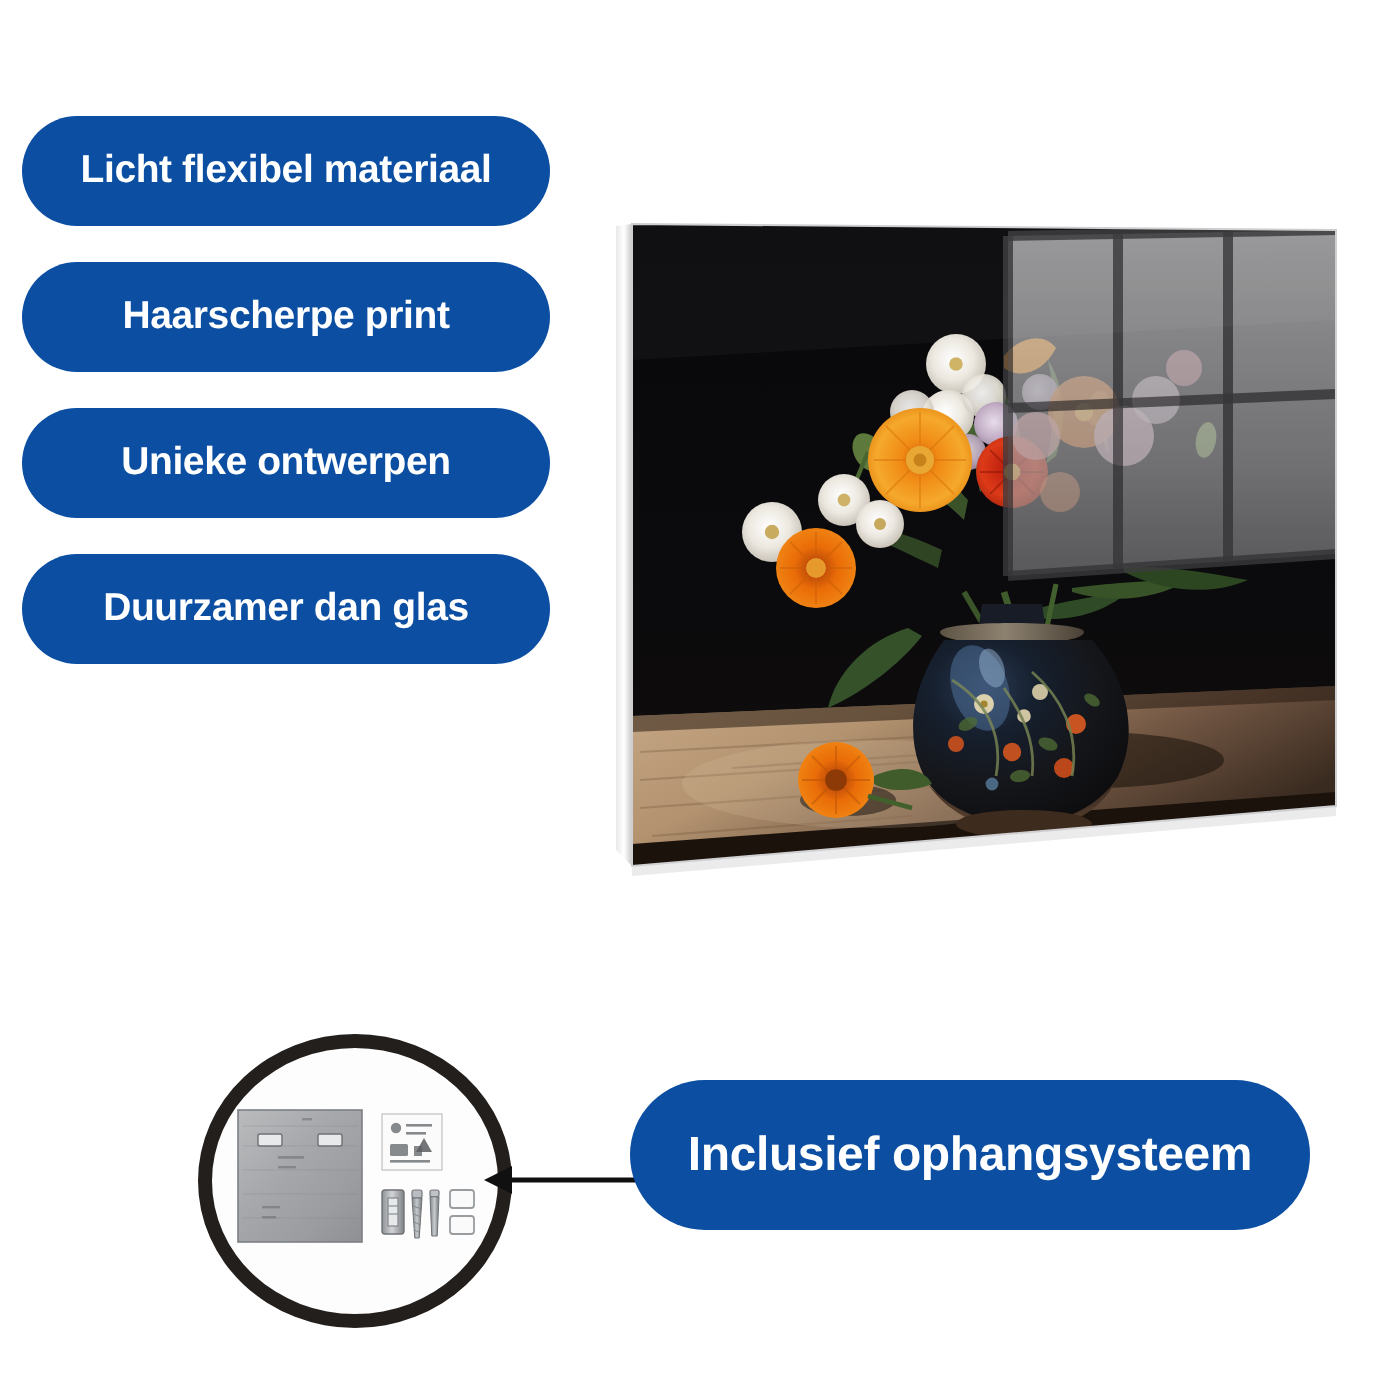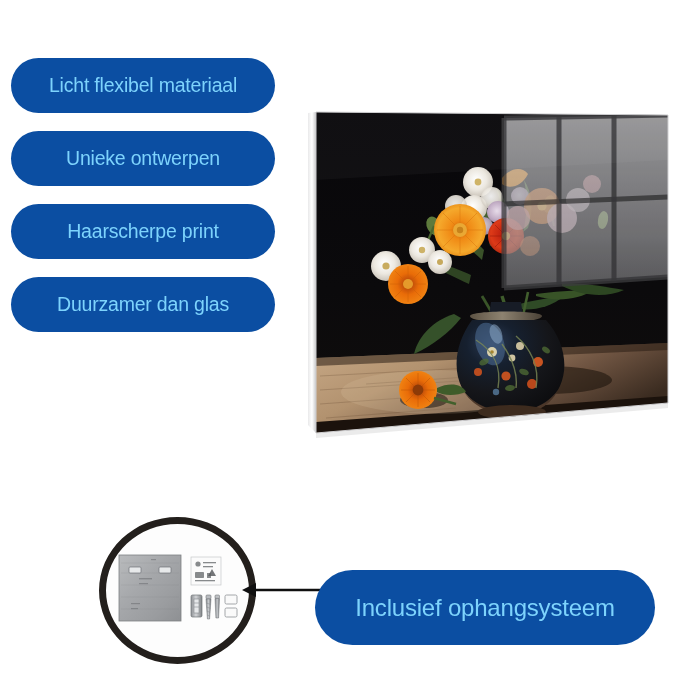--- a/index.html
+++ b/index.html
@@ -28,35 +28,35 @@
     margin-bottom: 18px;
     background: #0b4ea2;
     border-radius: 28px;
     display: flex;
     align-items: center;
     justify-content: center;
     box-sizing: border-box;
     padding: 0 10px;
   }
   .badge-label {
-    color: #7dd3fc;
+    color: #ffffff;
     font-family: "Liberation Sans", sans-serif;
     font-size: 19.5px;
-    font-weight: normal;
+    font-weight: bold;
     letter-spacing: -0.2px;
     white-space: nowrap;
     text-align: center;
     line-height: 1;
   }
 
   
   .callout-badge {
     position: absolute;
     left: 315px;
-    top: 570px;
+    top: 540px;
     width: 340px;
     height: 75px;
     background: #0b4ea2;
     border-radius: 38px;
     display: flex;
     align-items: center;
     justify-content: center;
     box-sizing: border-box;
   }
   .callout-badge .badge-label {
@@ -110,25 +110,25 @@
 <body>
 
 <div class="badge-list">
 
   <div class="badge">
     <span class="badge-label">Licht flexibel materiaal</span>
   </div>
 
 
   <div class="badge">
+    <span class="badge-label">Haarscherpe print</span>
+  </div>
+
+  <div class="badge">
     <span class="badge-label">Unieke ontwerpen</span>
-  </div>
-
-  <div class="badge">
-    <span class="badge-label">Haarscherpe print</span>
   </div>
 
 
   <div class="badge">
     <span class="badge-label">Duurzamer dan glas</span>
   </div>
 
 </div>
 
 <div class="product-panel">

